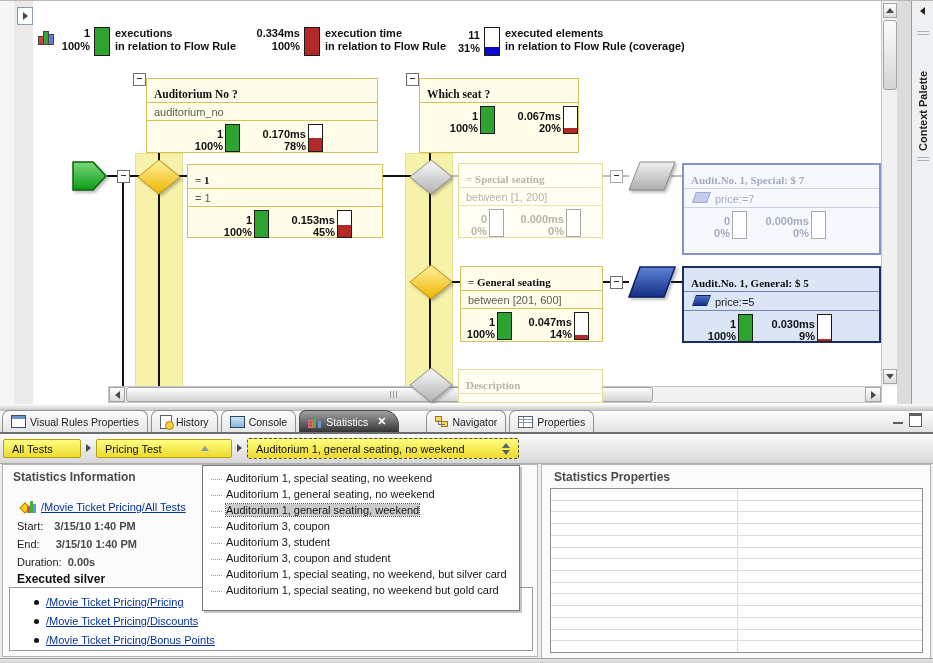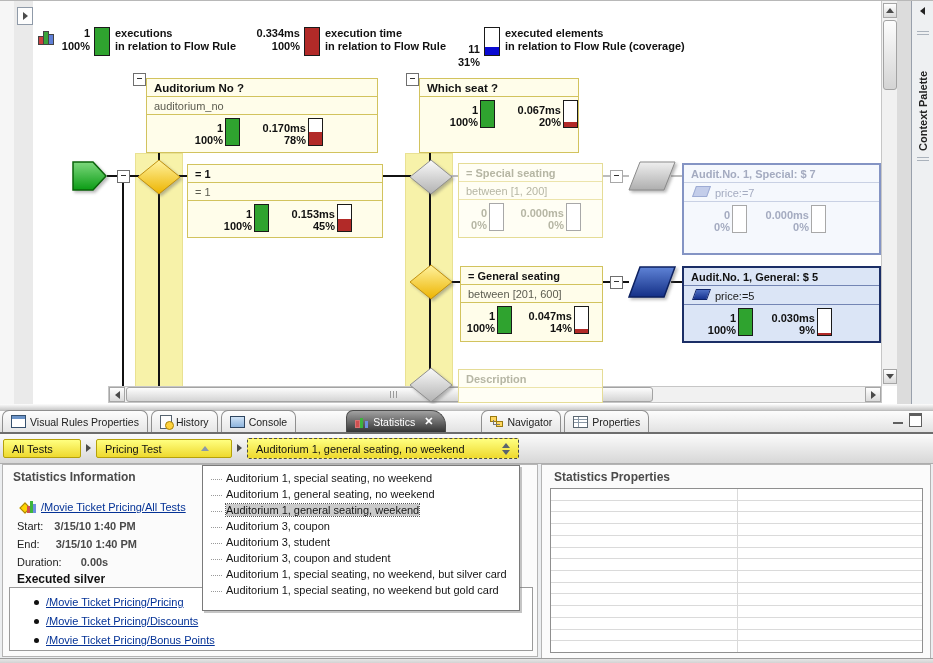--- a/index.html
+++ b/index.html
@@ -27,21 +27,21 @@
   #sum-icon b{position:absolute;bottom:0;width:4px;border:1px solid #444;}
   
   .lane{position:absolute;width:48px;background:#f7f2a9;border:1px solid #e9e193;box-sizing:border-box;}
   .hline{position:absolute;height:2px;background:#111;}
   .vline{position:absolute;width:2px;background:#111;}
   .gline{background:#bcbcbc !important;}
   .minus{position:absolute;width:11px;height:11px;background:#fff;border:1px solid #6f6f6f;z-index:5;}
   .minus b{display:block;width:5px;height:1px;background:#333;margin:4px auto 0;}
   .minus.dim{border-color:#a8a8a8;}
   .node{position:absolute;background:#fffdea;border:1px solid #d2c35e;box-sizing:border-box;z-index:4;}
-  .node .t{font-weight:bold;padding:3px 7px 2px;border-bottom:1px solid #d2c35e;white-space:nowrap;overflow:hidden;}
+  .node .t{font-weight:bold;padding:9px 7px 2px;border-bottom:1px solid #d2c35e;white-space:nowrap;overflow:hidden;font-family:Liberation Serif, serif;}
   .node .d{padding:3px 7px 2px;border-bottom:1px solid #d2c35e;color:#5c5c50;white-space:nowrap;overflow:hidden;}
   .node .s{display:flex;align-items:center;padding:3px 4px 2px;}
   .ministat{display:flex;align-items:flex-end;}
   .ministat .nums{text-align:right;font-weight:bold;line-height:12px;margin-right:2px;}
   .node.dim{background:#fffef4;border-color:#e5dc96;}
   .node.dim .t,.node.dim .d{color:#b6b6a4;border-color:#ece4ab;}
   .node.dim .nums{color:#b6b6a4;}
   .node.result{background:#dbe5f6;border:2px solid #1b2e66;}
   .node.result .t{border-color:#7385b4;}
   .node.result .d{border-color:#7385b4;color:#1a1a1a;}
@@ -71,21 +71,21 @@
   .pgrip{width:12px;height:1px;background:#aab2bc;margin:2px auto;}
   
   #sash{left:0;top:403px;width:933px;height:6px;background:linear-gradient(#fdfdfd,#c9c9c9);}
   #tabrow{left:0;top:409px;width:933px;height:24px;background:linear-gradient(#fdfdfd,#e2e2e2);
       border-top:1px solid #bdbdbd;border-bottom:2px solid #6d6d6d;display:flex;align-items:flex-end;
       padding-left:2px;box-sizing:border-box;}
   .tab{height:21px;display:flex;align-items:center;gap:4px;padding:0 8px;margin-right:3px;
       border:1px solid #8f8f8f;border-bottom:none;border-radius:7px 7px 0 0;
       background:linear-gradient(#fdfdfd,#e6e6e6);font-size:10.5px;color:#222;white-space:nowrap;}
   .tab.active{background:linear-gradient(#a2a2a2,#353535);color:#fff;border-color:#4c4c4c;
-      border-radius:7px 15px 0 0;padding-right:12px;margin-left:47px;}
+      border-radius:7px 15px 0 0;padding-right:12px;}
   .tab .close{color:#fff;font-weight:bold;margin-left:5px;font-size:11px;line-height:11px;}
   .winbtn{position:absolute;}
   #crumbrow{left:0;top:433px;width:933px;height:30px;background:linear-gradient(#fbfbfb,#d7d7d7);
       border-bottom:1px solid #adadad;box-sizing:border-box;z-index:10;}
   .ybtn{position:absolute;top:5px;height:19px;background:linear-gradient(#ffff80,#eed92e);
       border:1px solid #b5a10a;border-radius:2px;display:flex;align-items:center;
       padding:0 8px;box-sizing:border-box;white-space:nowrap;}
   .ybtn.focus{border:1px dashed #4a4a4a;}
   .sep{position:absolute;top:10px;}
   #content-bg{left:0;top:463px;width:933px;height:194px;background:#eceef0;}
@@ -172,21 +172,21 @@
       <div>0.334ms</div>
       <div>100%</div>
     </div>
     <div class="bar red sum-bar" style="left:271px;top:26px">
         <i style="height: 100%;"></i>
       </div>
     <div class="sum-lbl" style="left:292px;top:26px">
       <div>execution time</div>
         <div>in relation to Flow Rule</div>
     </div>
-    <div class="sum-nums" style="left:407px;top:42px;width:40px">
+    <div class="sum-nums" style="left:407px;top:28px;width:40px">
       <div>11</div>
       <div>31%</div>
     </div>
     <div class="bar blue sum-bar" style="left:451px;top:26px">
         <i style="height: 31%;"></i>
       </div>
     <div class="sum-lbl" style="left:472px;top:26px">
       <div>executed elements</div>
         <div>in relation to Flow Rule (coverage)</div>
     </div>
@@ -482,21 +482,21 @@
     </div>
     <div class="tab active">
       <span class="ico" style="width:14px;height:12px">
         <span style="position:absolute;left:0;bottom:0;width:3px;height:6px;background:#d05050;border:1px solid #fff3"></span>
         <span style="position:absolute;left:5px;bottom:0;width:3px;height:10px;background:#3db43d"></span>
         <span style="position:absolute;left:10px;bottom:0;width:3px;height:7px;background:#6f8fe0"></span>
       </span>
       <span>Statistics</span>
       <span class="close">✕</span>
     </div>
-    <div class="tab" style="margin-left:32px">
+    <div class="tab" style="margin-left:24px">
       <span class="ico" style="width:13px;height:11px">
         <span style="position:absolute;left:0;top:0;width:5px;height:4px;background:#ffd75e;border:1px solid #9a7a10"></span>
         <span style="position:absolute;right:0;bottom:0;width:5px;height:4px;background:#ffd75e;border:1px solid #9a7a10"></span>
         <span style="position:absolute;left:3px;top:4px;width:6px;height:4px;border-left:1px solid #777;border-bottom:1px solid #777"></span>
       </span>
       <span>Navigator</span>
     </div>
     <div class="tab">
       <span class="ico" style="width:13px;height:10px;border:1px solid #5a6670;background:#fff">
         <span style="position:absolute;left:0;right:0;top:2px;height:1px;background:#8a98a6"></span>
@@ -542,21 +542,21 @@
     <div class="lblrow" style="left:14px;top:55px">
       <span>Start:</span>
       <span class="valtxt" style="margin-left:8px">3/15/10 1:40 PM</span>
     </div>
     <div class="lblrow" style="left:14px;top:73px">
       <span>End:</span>
       <span class="valtxt" style="margin-left:13px">3/15/10 1:40 PM</span>
     </div>
     <div class="lblrow" style="left:14px;top:91px">
       <span>Duration:</span>
-      <span class="valtxt" style="margin-left:16px">0.00s</span>
+      <span class="valtxt" style="margin-left:3px">0.00s</span>
     </div>
     <div class="lblrow" style="left:14px;top:107px;font-weight:bold;font-size:12px;color:#111">Executed silver</div>
     <div id="rules-box">
         <div class="rule"><a class="lnk">/Movie Ticket Pricing/Pricing</a></div>
         <div class="rule"><a class="lnk">/Movie Ticket Pricing/Discounts</a></div>
         <div class="rule"><a class="lnk">/Movie Ticket Pricing/Bonus Points</a></div>
       </div>
   </div>
 
   <div class="panel" style="left:541px;top:463px;width:390px;height:228px">

